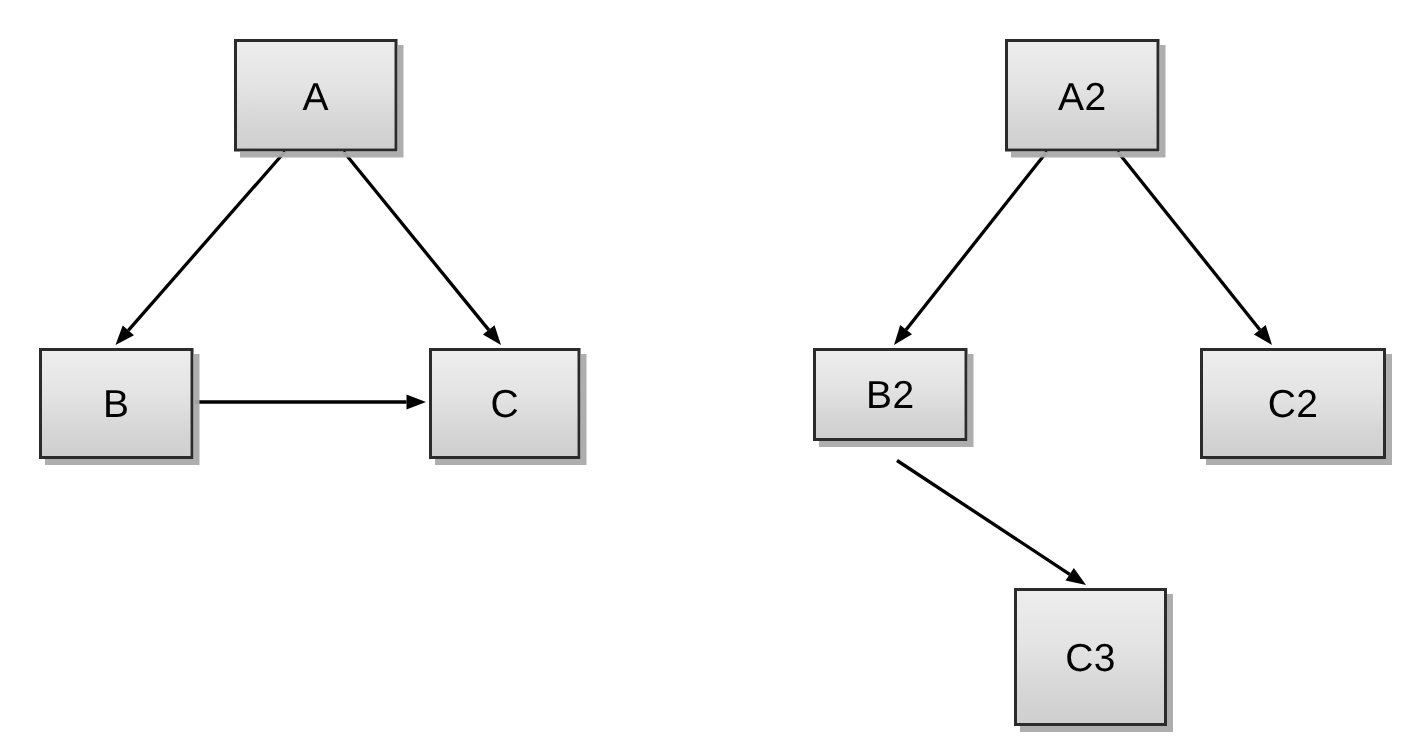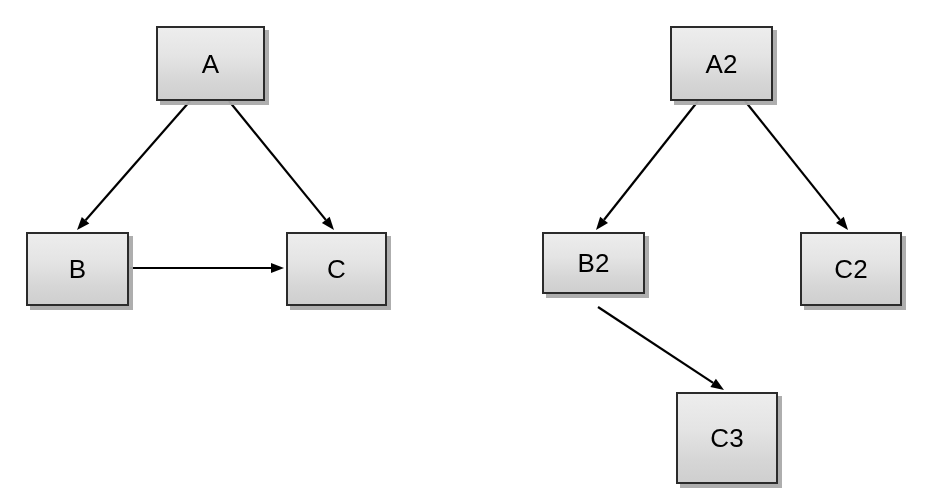--- a/index.html
+++ b/index.html
@@ -85,21 +85,21 @@
       </div>
       <div class="node" style="left: 286px; top: 232px; width: 101px; height: 74px;">
         <span class="node-label">C</span>
       </div>
       <div class="node" style="left: 670px; top: 26px; width: 103px; height: 75px;">
         <span class="node-label">A2</span>
       </div>
       <div class="node" style="left: 542px; top: 232px; width: 103px; height: 62px;">
         <span class="node-label">B2</span>
       </div>
-      <div class="node" style="left: 800px; top: 232px; width: 102px; height: 74px;">
+      <div class="node" style="left: 800px; top: 232px; width: 124px; height: 74px;">
         <span class="node-label">C2</span>
       </div>
       <div class="node" style="left: 676px; top: 392px; width: 102px; height: 92px;">
         <span class="node-label">C3</span>
       </div>
     </div>
 
 </div>
 
 </body></html>

